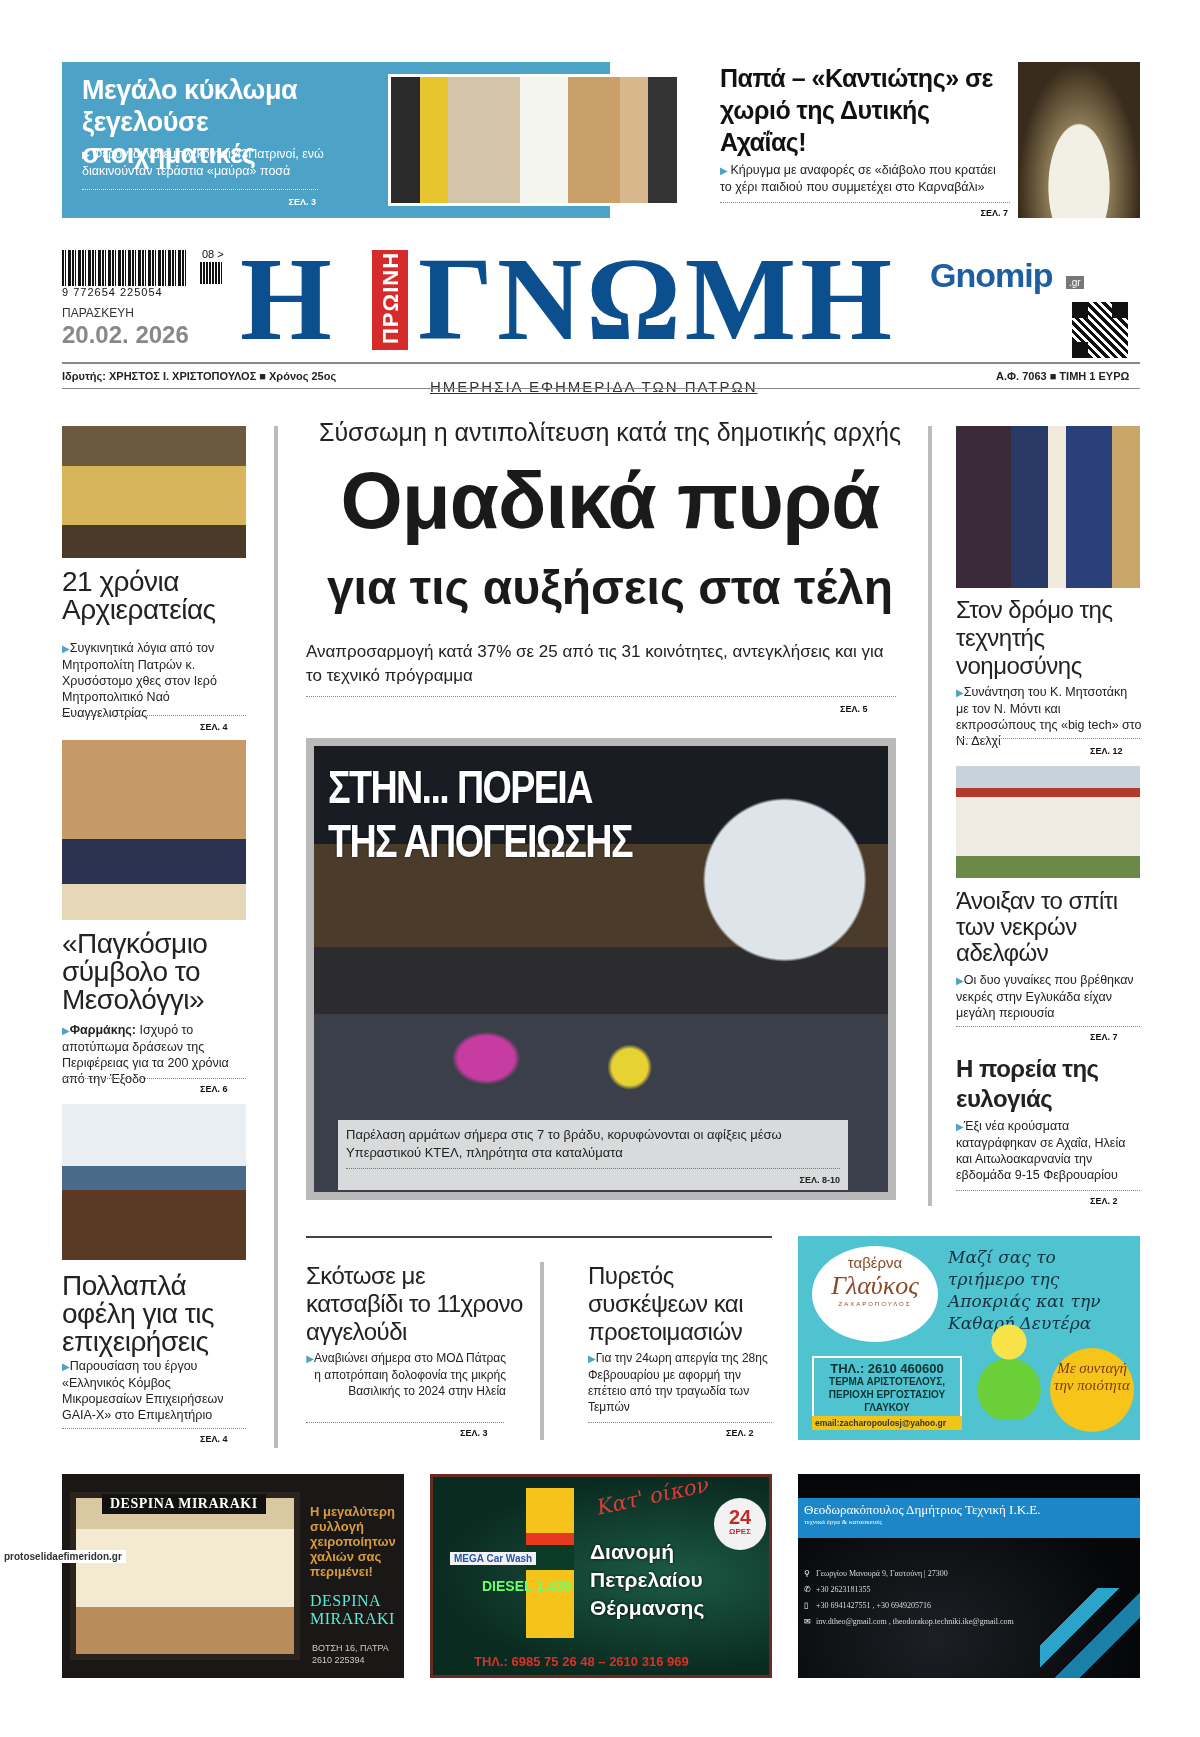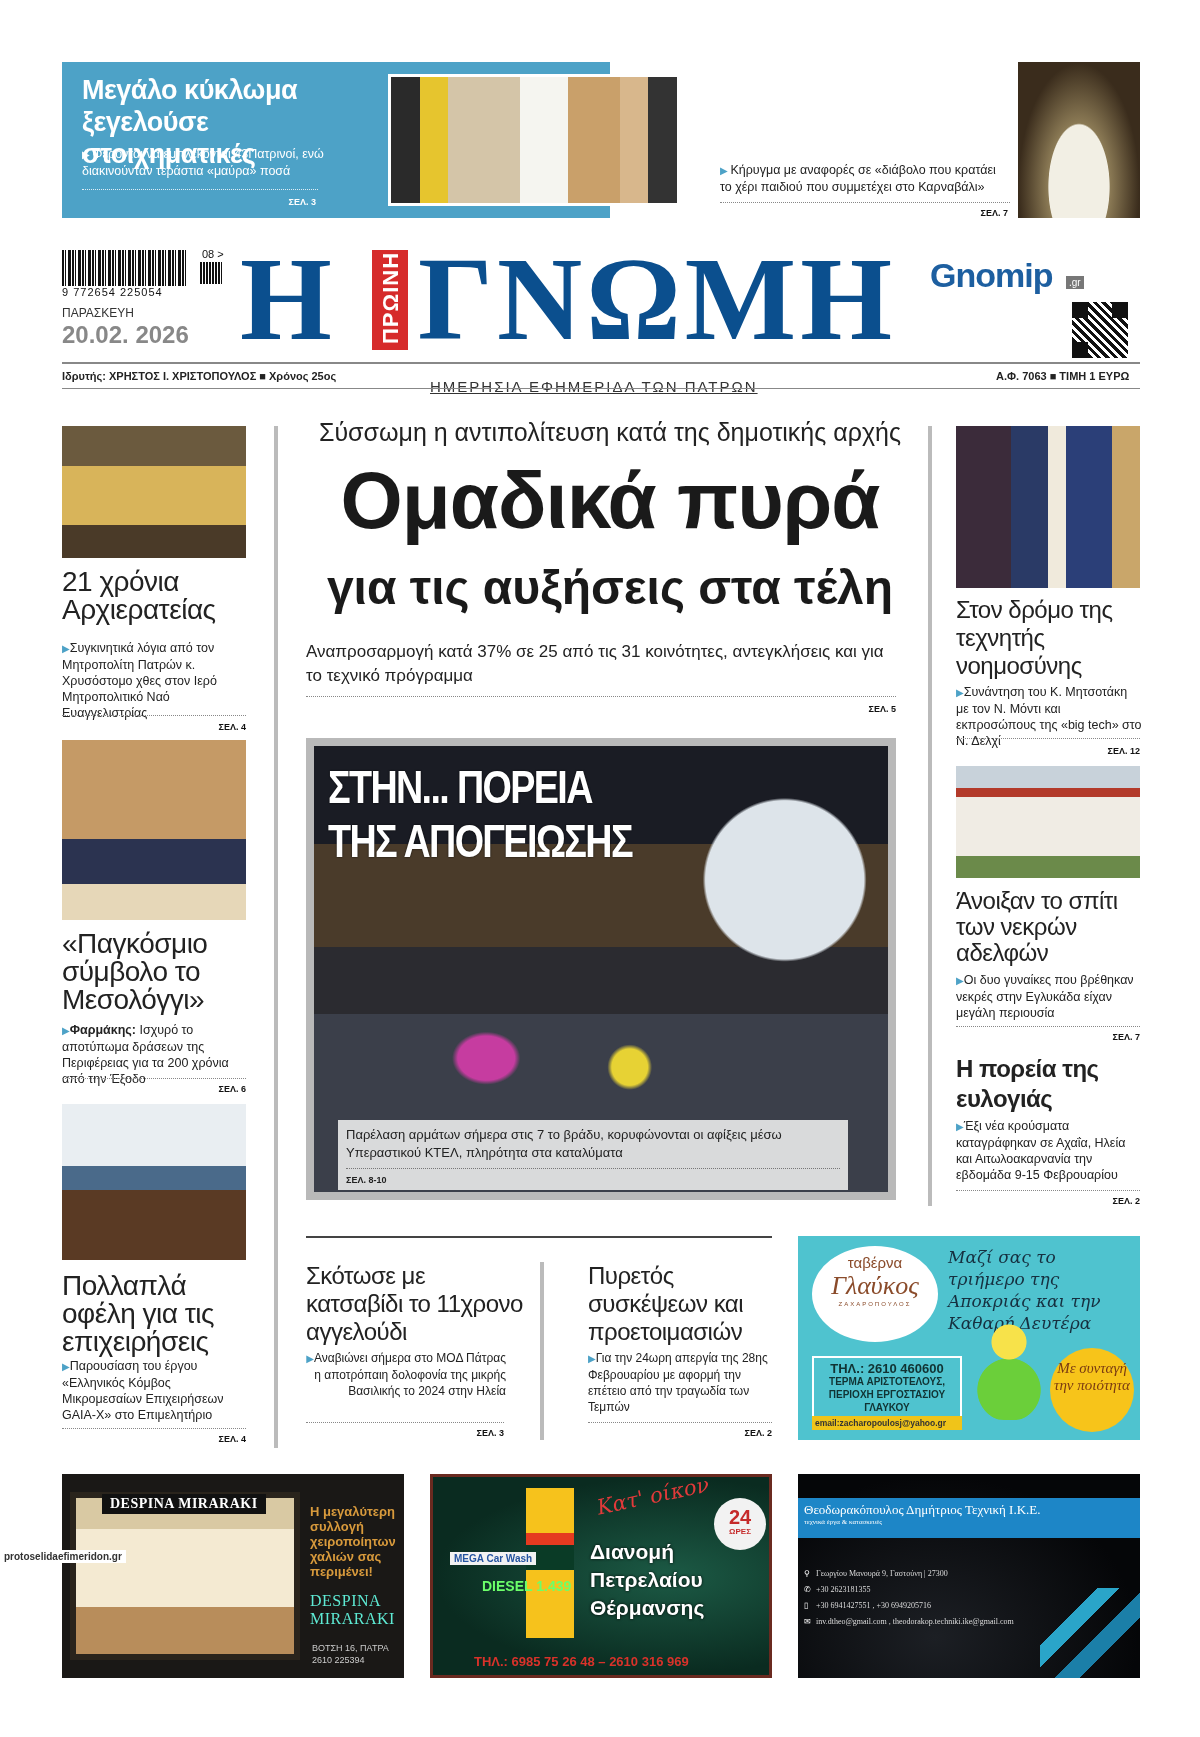--- a/index.html
+++ b/index.html
@@ -48,38 +48,38 @@
   .issue { left: 996px; top: 370px; font-size: 11px; font-weight: bold; color: #222; }
   .rule-bottom { left: 62px; top: 388px; width: 1078px; border-top: 1px solid #888; }
 
   
   .vline { width: 4px; background: #bbb; }
   .photo { background: #888; }
   .side-title { font-size: 28px; line-height: 28px; color: #222; letter-spacing: -0.5px; }
   .side-sub { font-size: 12.5px; line-height: 16px; color: #222; }
   .bullet { color: #4da2c7; font-size: 10px; }
   .dots { border-top: 1px dotted #888; }
-  .page { font-size: 9px; font-weight: bold; text-align: right; color: #111; }
+  .page { font-size: 9px; font-weight: bold; color: #111; }
 
   
   .kicker { left: 310px; top: 418px; width: 600px; text-align: center; font-size: 25px; color: #222; }
   .lead1 { left: 305px; top: 456px; width: 610px; text-align: center; font-size: 80px; font-weight: bold; color: #1a1a1a; letter-spacing: -1px; line-height: 90px; }
   .lead2 { left: 305px; top: 558px; width: 610px; text-align: center; font-size: 48px; font-weight: bold; color: #1a1a1a; line-height: 60px; }
   .lead-sub { left: 306px; top: 640px; width: 590px; font-size: 17px; line-height: 24px; color: #222; }
 
   .main-photo { left: 306px; top: 738px; width: 590px; height: 462px; background: #b9b9b9; padding: 8px; }
   .main-photo .img { width: 100%; height: 100%; background:
       radial-gradient(circle at 82% 30%, #dde4ea 0 14%, transparent 14.5%),
       radial-gradient(ellipse at 30% 70%, #c63ca0 0 5%, transparent 6%),
       radial-gradient(ellipse at 55% 72%, #e7d234 0 4%, transparent 5%),
       linear-gradient(180deg,#1a1c24 0 22%,#4a3b2a 22% 45%,#2b2b30 45% 60%,#3b3f4a 60%); position: relative; }
   .main-photo .headline { position: absolute; left: 14px; top: 14px; color: #fff; font-size: 46px; font-weight: bold; line-height: 54px; letter-spacing: -2px; text-shadow: 0 0 2px #000; transform: scaleX(0.82); transform-origin: 0 0; }
   .main-photo .caption { position: absolute; left: 24px; top: 374px; width: 510px; height: 70px; background: rgba(235,235,235,0.9); padding: 6px 8px; font-size: 13px; line-height: 18px; color: #222; }
   .main-photo .caption .cdots { margin-top: 6px; border-top: 1px dotted #777; }
-  .main-photo .caption .cpage { font-size: 9px; font-weight: bold; margin-top: 2px; }
+  .main-photo .caption .cpage { text-align: right; font-size: 9px; font-weight: bold; margin-top: 2px; }
 
   
   .ad-glafkos { left: 798px; top: 1236px; width: 342px; height: 204px; background: #4fc3cf; }
   .ad-glafkos .logo { position: absolute; left: 14px; top: 10px; width: 126px; height: 96px; border-radius: 50%; background: #ffffff; text-align: center; }
   .ad-glafkos .logo .t1 { color: #8a4b2a; font-size: 15px; margin-top: 8px; }
   .ad-glafkos .logo .t2 { color: #8a4b2a; font-family: "Liberation Serif", serif; font-style: italic; font-size: 26px; }
   .ad-glafkos .logo .t3 { color: #8a4b2a; font-size: 6px; letter-spacing: 2px; }
   .ad-glafkos .slogan { position: absolute; left: 150px; top: 10px; width: 180px; font-size: 17px; line-height: 22px; font-style: italic; color: #163040; font-family: "DejaVu Serif", serif; }
   .ad-glafkos .contact { position: absolute; left: 14px; top: 120px; width: 150px; background: #4fc3cf; border: 2px solid #fff; text-align: center; font-weight: bold; color: #133; font-size: 10px; line-height: 13px; padding: 4px 2px; }
   .ad-glafkos .contact .tel { font-size: 13px; }
@@ -119,20 +119,21 @@
 
 <div class="abs teaser-blue">
   <div class="abs title cond">Μεγάλο κύκλωμα ξεγελούσε στοιχηματικές</div>
   <div class="abs sub"><span class="bullet" style="color:#fff">▶ </span><span>Φέρονται να εμπλέκονται 43Πατρινοί, ενώ διακινούνταν τεράστια «μαύρα» ποσά</span></div>
   <div class="abs dots"></div>
   <div class="abs page">ΣΕΛ. 3</div>
   <div class="abs photo"></div>
 </div>
 
 <div class="abs teaser-right">
+  <div class="abs title cond">Παπά – «Καντιώτης» σε χωριό της Δυτικής Αχαΐας!</div>
   <div class="abs sub"><span class="bullet">▶ </span><span>Κήρυγμα με αναφορές σε «διάβολο που κρατάει το χέρι παιδιού που συμμετέχει στο Καρναβάλι»</span></div>
   <div class="abs dots"></div>
   <div class="abs page">ΣΕΛ. 7</div>
   <div class="abs photo"></div>
 </div>
 
 <div class="abs barcode"></div>
 <div class="abs barcode2"></div>
 <div class="abs issue-code">08 &gt;</div>
 <div class="abs barcode-num">9 772654 225054</div>

